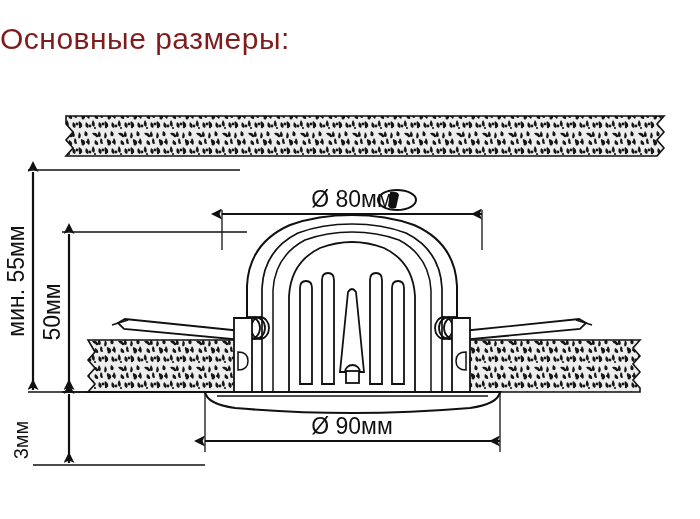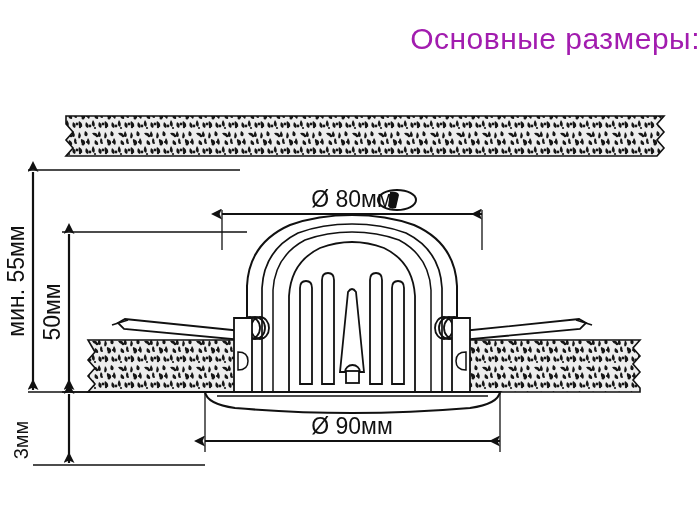--- a/index.html
+++ b/index.html
@@ -6,24 +6,24 @@
   body{
     width:700px;height:519px;
     background:#ffffff;
     font-family:"Liberation Sans", sans-serif;
     overflow:hidden;
     position:relative;
   }
   #stage{position:absolute;inset:0;width:700px;height:519px;}
   #title{
     position:absolute;left:0;top:22px;width:700px;
-    text-align:right;
+    text-align:left;
     font-size:30px;
     letter-spacing:0.5px;
-    color:#a21caf;
+    color:#7f1d1d;
     font-family:"Liberation Sans", sans-serif;
   }
   svg{position:absolute;left:0;top:0;}
   .dimtext{
     font-family:"Liberation Sans", sans-serif;
     fill:#111111;
     font-size:23px;
   }
   .dimtext-sm{
     font-family:"Liberation Sans", sans-serif;

